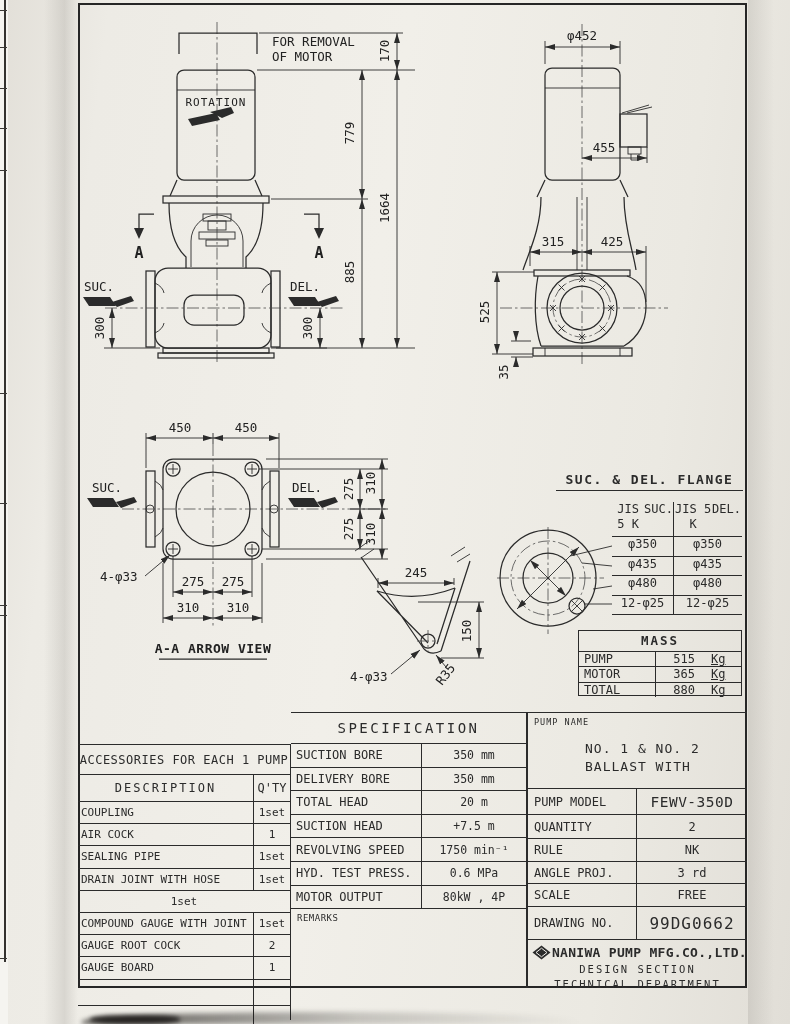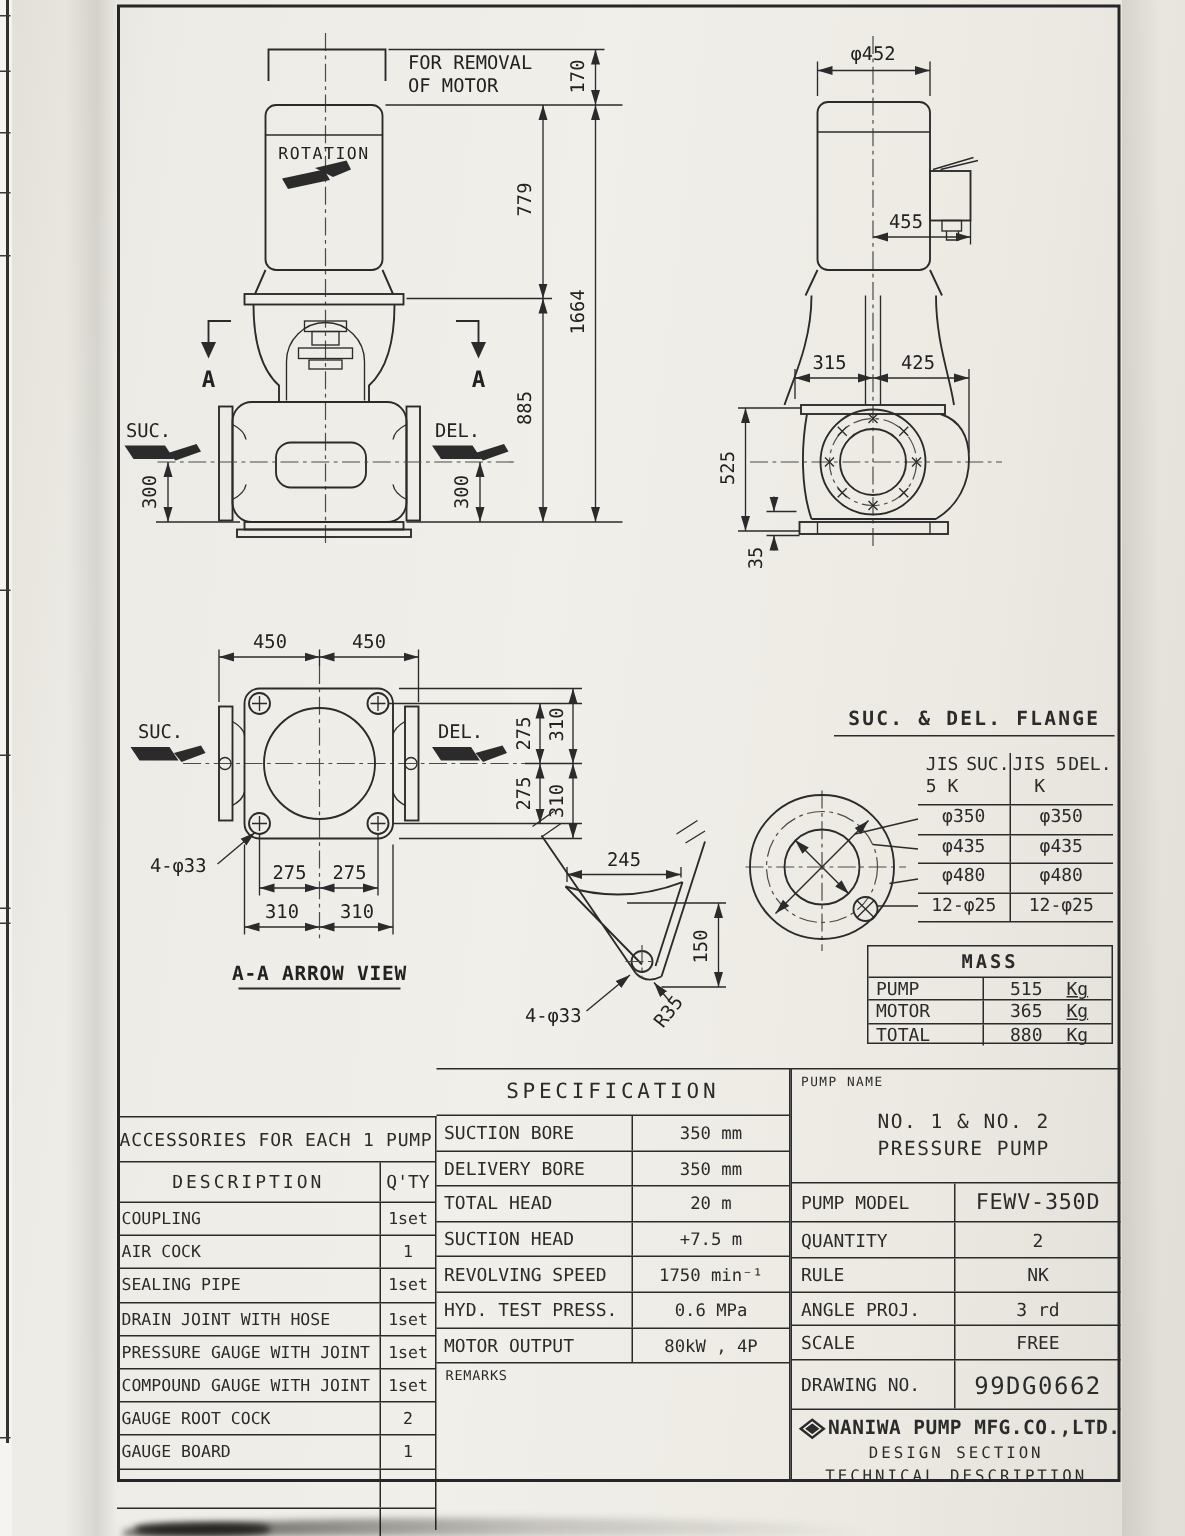--- a/index.html
+++ b/index.html
@@ -365,21 +365,20 @@
     </div>
     <div class="at-row">
       <div class="at-desc">SEALING PIPE</div>
       <div class="at-qty">1set</div>
     </div>
     <div class="at-row">
       <div class="at-desc">DRAIN JOINT WITH HOSE</div>
       <div class="at-qty">1set</div>
     </div>
     <div class="at-row">
-      <div class="at-desc">PRESSURE GAUGE WITH JOINT</div>
       <div class="at-qty">1set</div>
     </div>
     <div class="at-row">
       <div class="at-desc">COMPOUND GAUGE WITH JOINT</div>
       <div class="at-qty">1set</div>
     </div>
     <div class="at-row">
       <div class="at-desc">GAUGE ROOT COCK</div>
       <div class="at-qty">2</div>
     </div>
@@ -428,21 +427,21 @@
       <div class="st-val">80kW , 4P</div>
     </div>
     <div class="st-remarks">REMARKS</div>
   </div>
 
   <div class="abs tb">
     <div class="tb-name">
       <div class="tb-name-label">PUMP NAME</div>
       <div class="tb-name-lines">
         <div>NO. 1 &amp; NO. 2</div>
-        <div>PRESSURE PUMP</div>
+        <div>BALLAST WITH</div>
       </div>
     </div>
     <div class="tb-row" style="height:25px">
       <div class="tb-label">PUMP MODEL</div>
       <div class="tb-val v-model">FEWV-350D</div>
     </div>
     <div class="tb-row" style="height:23px">
       <div class="tb-label">QUANTITY</div>
       <div class="tb-val">2</div>
     </div>
@@ -465,20 +464,20 @@
     <div class="tb-company">
       <div class="tb-co-line">
         <svg width="19" height="15" viewBox="0 0 19 15">
           <path d="M9.5,0.5 L18.5,7.5 L9.5,14.5 L0.5,7.5 Z" fill="#2b2b2b"></path>
           <path d="M9.5,3.2 L15,7.5 L9.5,11.8 L4,7.5 Z" fill="none" stroke="#f0eee9" stroke-width="1"></path>
         </svg>
         <span>NANIWA PUMP MFG.CO.,LTD.</span>
       </div>
       <div class="tb-dept">
         <div>DESIGN SECTION</div>
-        <div>TECHNICAL DESCRIPTION</div>
+        <div>TECHNICAL DEPARTMENT</div>
       </div>
     </div>
   </div>
 
   <div class="bottom-shadow"></div>
   <div class="bottom-blob"></div>
 </div>
 
 </body></html>

